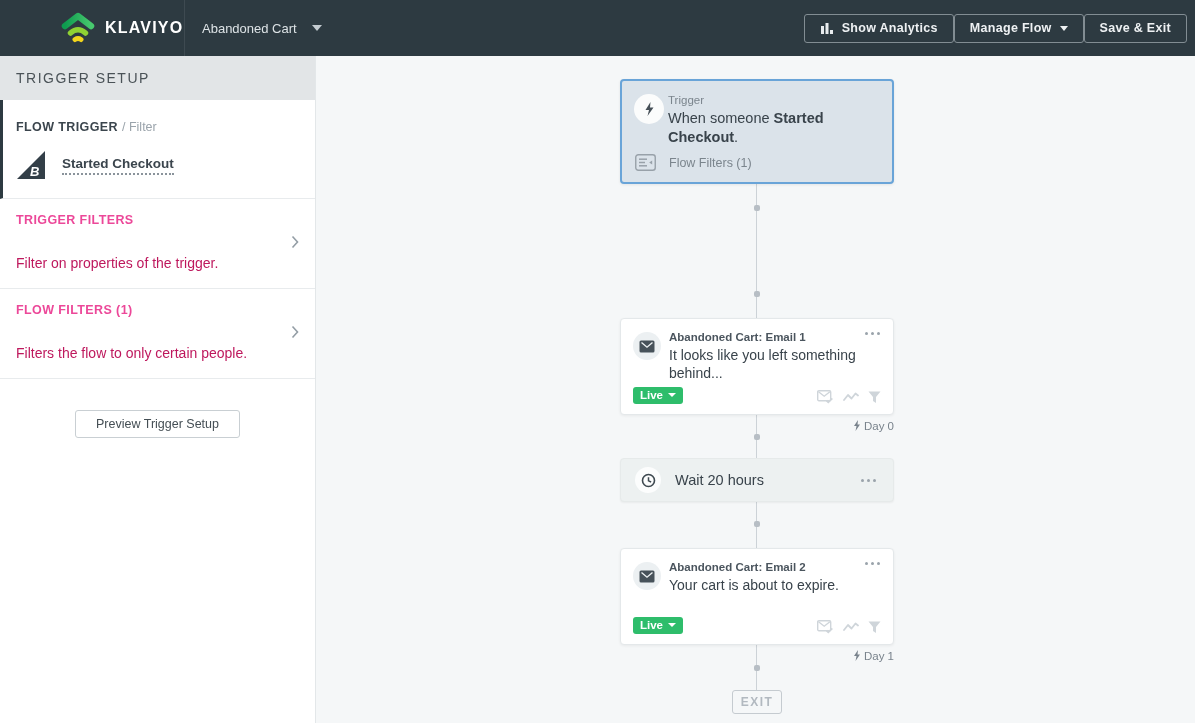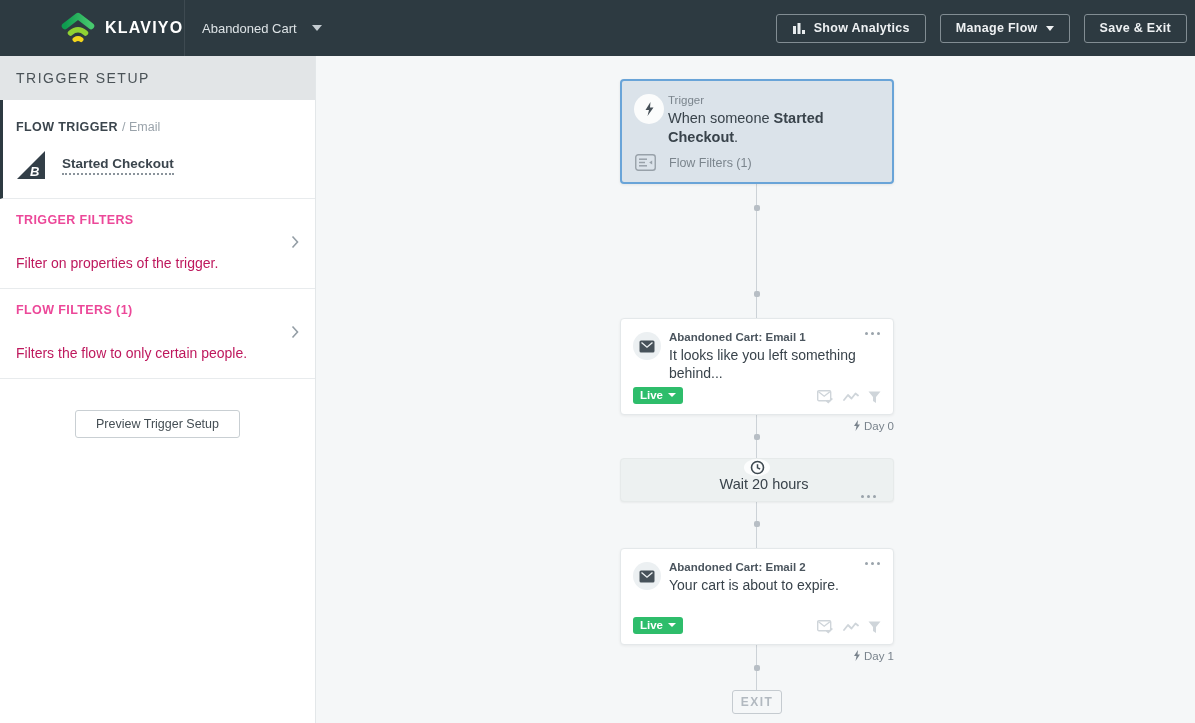--- a/index.html
+++ b/index.html
@@ -8,21 +8,21 @@
 
   
   .navbar { height:56px; background:#2d3a41; display:flex; align-items:center; }
   .brand { width:140px; height:56px; display:flex; align-items:center; gap:9px;
            padding-left:15px; border-right:1px solid #3e4a51; cursor:pointer;margin-left:45px; }
   .brand-word { color:#ffffff; font-weight:700; font-size:16px; letter-spacing:1.2px; }
   .flow-title { margin-left:17px; color:#dde3e6; font-size:13px; display:flex;
                 align-items:center; gap:15px; cursor:pointer; }
   .caret-down { width:0; height:0; border-left:5px solid transparent;
                 border-right:5px solid transparent; border-top:6px solid #c3cbd0; }
-  .nav-actions { margin-left:auto; display:flex; gap:14px; padding-right:8px; }
+  .nav-actions { margin-left:auto; display:flex; padding-right:8px; }
   .nav-btn { background:transparent; border:1px solid #828d93; color:#eef1f3;
              font-family:inherit; font-size:12.5px; font-weight:700; letter-spacing:.3px;
              border-radius:3px; height:29px; padding:0 15px; display:flex;
              align-items:center; gap:8px; cursor:pointer; }
 
   
   .page-body { display:flex; height:667px; }
 
   
   .sidebar { width:316px; background:#ffffff; border-right:1px solid #e3e7e9; }
@@ -60,21 +60,21 @@
   .t-kicker { position:absolute; left:46px; top:13px; font-size:11.5px; color:#7b858d; }
   .t-text { position:absolute; left:46px; top:28px; width:192px; font-size:14.5px;
             color:#39434b; line-height:1.3; }
   .t-filter-row { position:absolute; left:13px; bottom:11px; display:flex;
                   align-items:center; gap:13px; }
   .t-filter-label { color:#7b858d; font-size:12.5px; }
 
   .wait-card { height:44px; background:#edf1f1; border:1px solid #e6eaea;
                box-shadow:0 1px 2px rgba(0,0,0,.05); display:flex; align-items:center;
                padding:0 14px; cursor:pointer; }
-  .wait-1 { top:172px; } .wait-2 { top:402px;flex-direction:column; }
+  .wait-1 { top:172px; } .wait-2 { top:402px; }
   .w-circle { width:26px; height:26px; background:#fcfdfd; }
   .wait-label { margin-left:14px; font-size:14.5px; color:#39434b; }
 
   .email-card { height:97px; background:#ffffff; border:1px solid #e4e8ea;
                 box-shadow:0 1px 3px rgba(0,0,0,.06); cursor:pointer; }
   .email-1 { top:262px; } .email-2 { top:492px; }
   .e-circle { position:absolute; left:12px; top:13px; width:28px; height:28px; background:#ecf0f2; }
   .e-title { position:absolute; left:48px; top:12px; font-size:11.5px; font-weight:700;
              color:#4b555e; }
   .e-subject { position:absolute; left:48px; top:27px; width:204px; font-size:14px;
@@ -146,21 +146,21 @@
     </button>
   </div>
 </header>
 
 <div class="page-body">
   <aside class="sidebar">
     <div class="sb-header">TRIGGER SETUP</div>
 
     <div class="sb-trigger">
       <div>
-        <span class="sb-label">FLOW TRIGGER</span><span class="sb-type">/ Email</span>
+        <span class="sb-label">FLOW TRIGGER</span><span class="sb-type">/ Filter</span>
       </div>
       <div class="sb-metric-row">
         <span style="display:flex;">
           <svg width="30" height="30" viewBox="0 0 30 30">
             <polygon points="29,1 29,29 1,29" fill="#333f48"></polygon>
             <text x="14" y="26" font-family="Liberation Sans, sans-serif" font-size="13" font-weight="bold" font-style="italic" fill="#ffffff">B</text>
           </svg>
         </span>
         <a class="metric-link">Started Checkout</a>
       </div>

